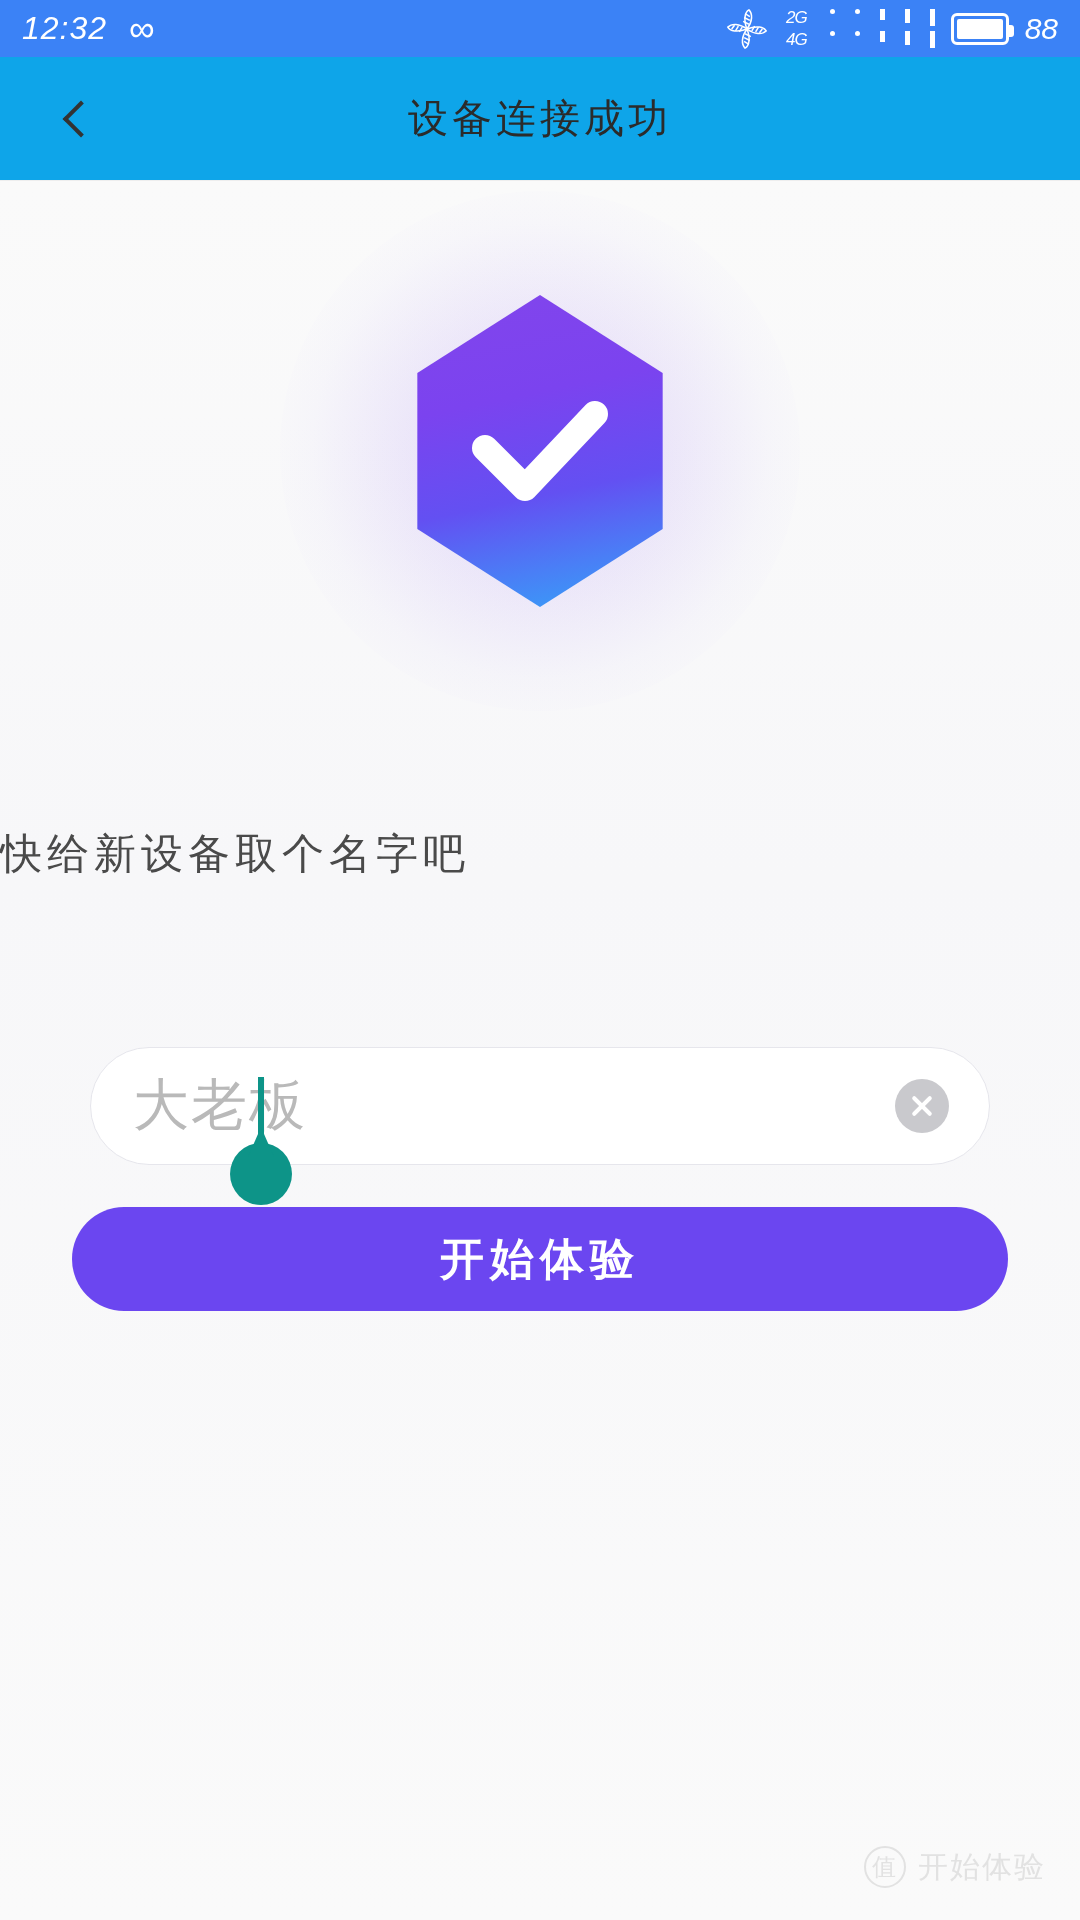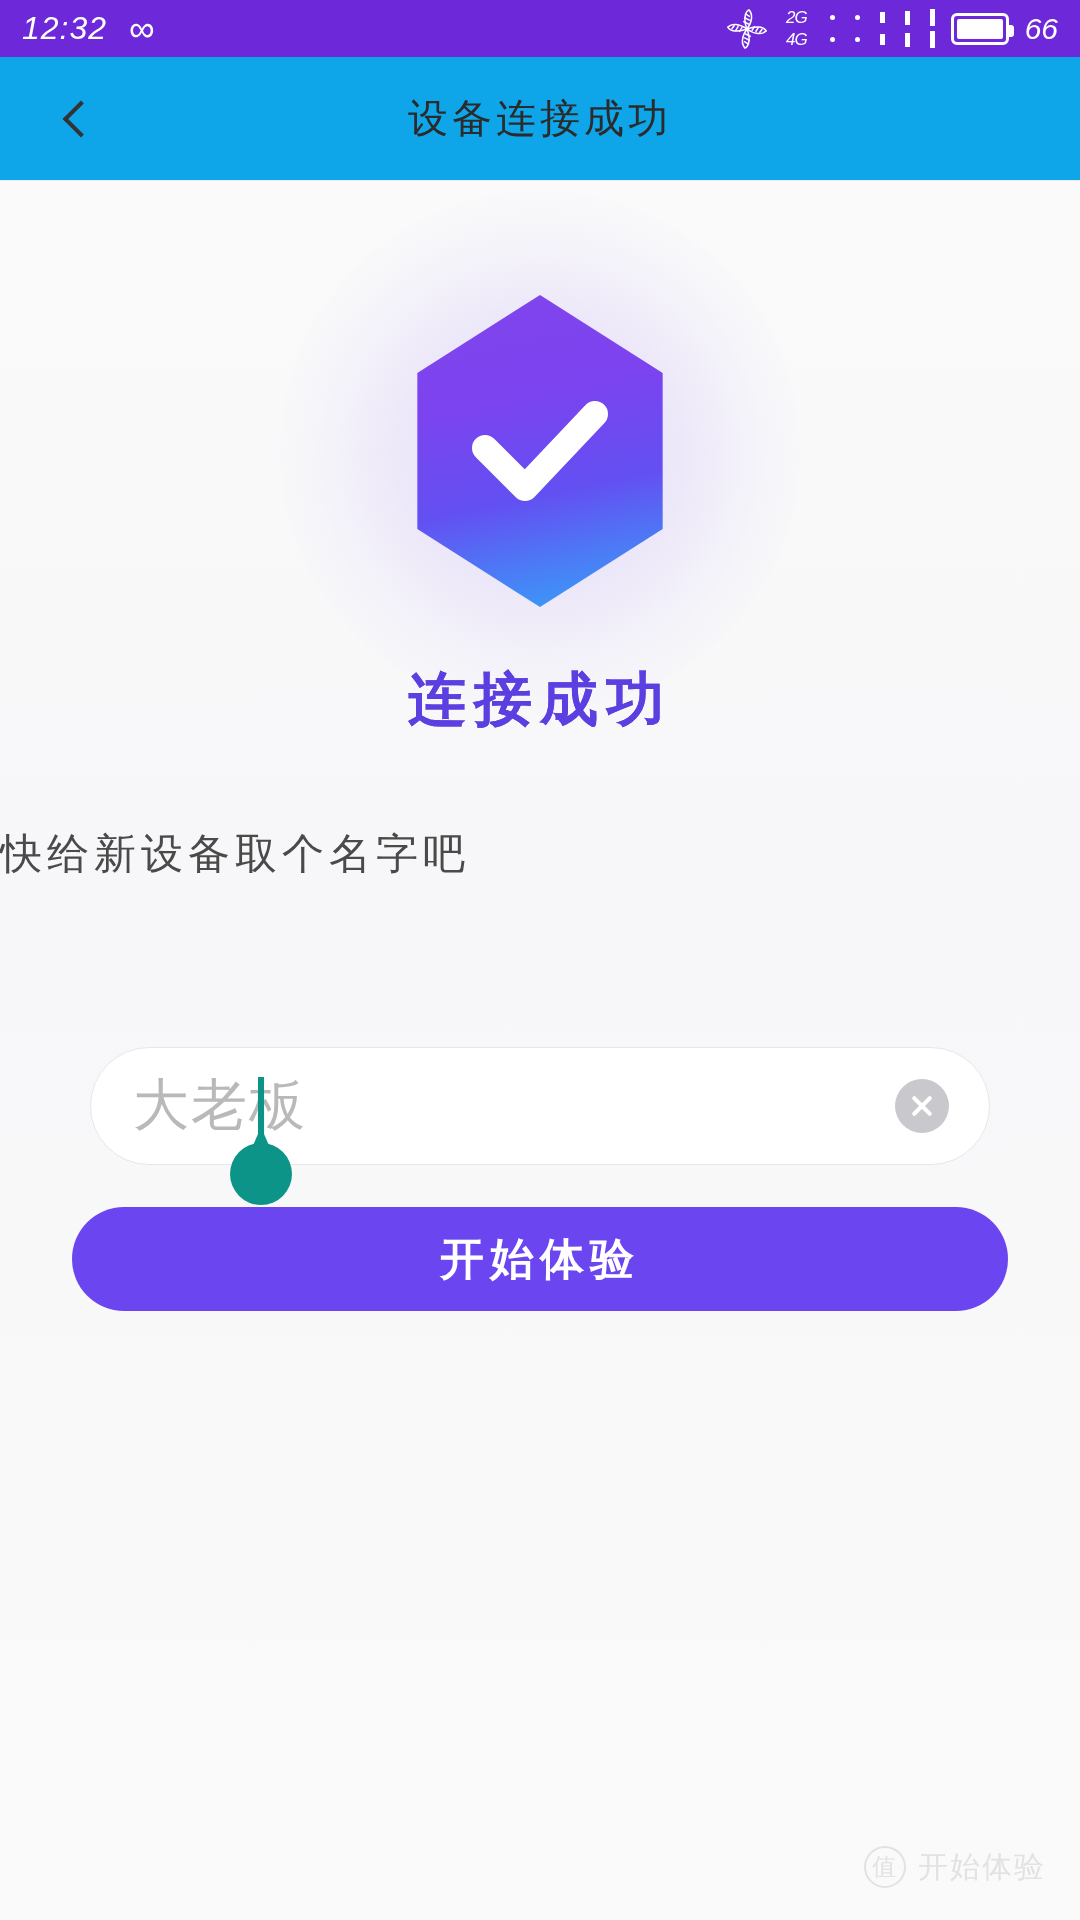--- a/index.html
+++ b/index.html
@@ -7,32 +7,32 @@
     width:1080px; height:1920px;
     font-family:"Liberation Sans", sans-serif;
     background:#ffffff;
     overflow:hidden;
   }
   #screen { position:relative; width:1080px; height:1920px; background:#fafafa; }
 
   
   #status-bar {
     position:absolute; top:0; left:0; width:1080px; height:57px;
-    background:#6d28d9; color:#ffffff;
+    background:#3b82f6; color:#ffffff;
     display:flex; align-items:center; justify-content:space-between;
     padding:0 22px;
   }
   .sb-left { display:flex; align-items:center; gap:22px; }
   #clock { font-size:32px; font-style:italic; letter-spacing:1px; font-weight:400; }
   .infinity-icon { font-size:36px; line-height:1; letter-spacing:-2px; }
   .sb-right { display:flex; align-items:center; gap:16px; }
 
   .fan-icon { width:46px; height:46px; }
   .net-stack { display:flex; flex-direction:column; justify-content:center; gap:5px; }
-  .net-row { display:flex; align-items:center; gap:20px; height:17px; }
+  .net-row { display:flex; align-items:flex-start; gap:20px; height:17px; }
   .net-label { font-size:17px; font-style:italic; line-height:1; margin-right:3px; letter-spacing:-1px; }
   .dot { width:5px; height:5px; background:#fff; border-radius:50%; margin-bottom:1px; }
   .bar { width:5px; background:#fff; } .b2 { height:11px; } .b3 { height:14px; } .b4 { height:17px; }
   .battery-icon { width:58px; height:32px; border:3px solid #fff; border-radius:6px;
                   position:relative; display:flex; align-items:center; padding:3px; }
   .battery-icon::after { content:""; position:absolute; right:-8px; top:9px;
                          width:5px; height:12px; background:#fff; border-radius:0 3px 3px 0; }
   .battery-fill { width:100%; height:100%; background:#fff; border-radius:2px; }
   #battery-pct { font-size:30px; font-style:italic; letter-spacing:0px; }
 
@@ -179,21 +179,21 @@
           <span class="dot"></span>
           <span class="dot"></span>
           <span class="bar b2"></span>
           <span class="bar b3"></span>
           <span class="bar b4"></span>
         </div>
       </div>
       <div class="battery-icon">
         <div class="battery-fill"></div>
       </div>
-      <span id="battery-pct">66</span>
+      <span id="battery-pct">88</span>
     </div>
   </div>
 
   <div id="nav-bar">
     <div id="back-button">
       <span class="chev"></span>
     </div>
     <div id="nav-title">设备连接成功</div>
   </div>
 
@@ -201,21 +201,20 @@
 
     <div id="badge-wrap">
       <div id="badge-glow"></div>
       <div id="hex-badge">
         <svg id="check-icon" viewBox="0 0 150 130">
           <path d="M20 62 L60 102 L130 28" fill="none" stroke="#ffffff" stroke-width="26" stroke-linecap="round" stroke-linejoin="round"></path>
         </svg>
       </div>
     </div>
 
-    <div id="success-text">连接成功</div>
 
     <div id="name-prompt">快给新设备取个名字吧</div>
 
     <div id="name-input-field">
       <span id="name-input-text">大老板</span>
       <div id="clear-button">
         <span class="x-mark"></span>
       </div>
     </div>
     <div id="text-caret"></div>

